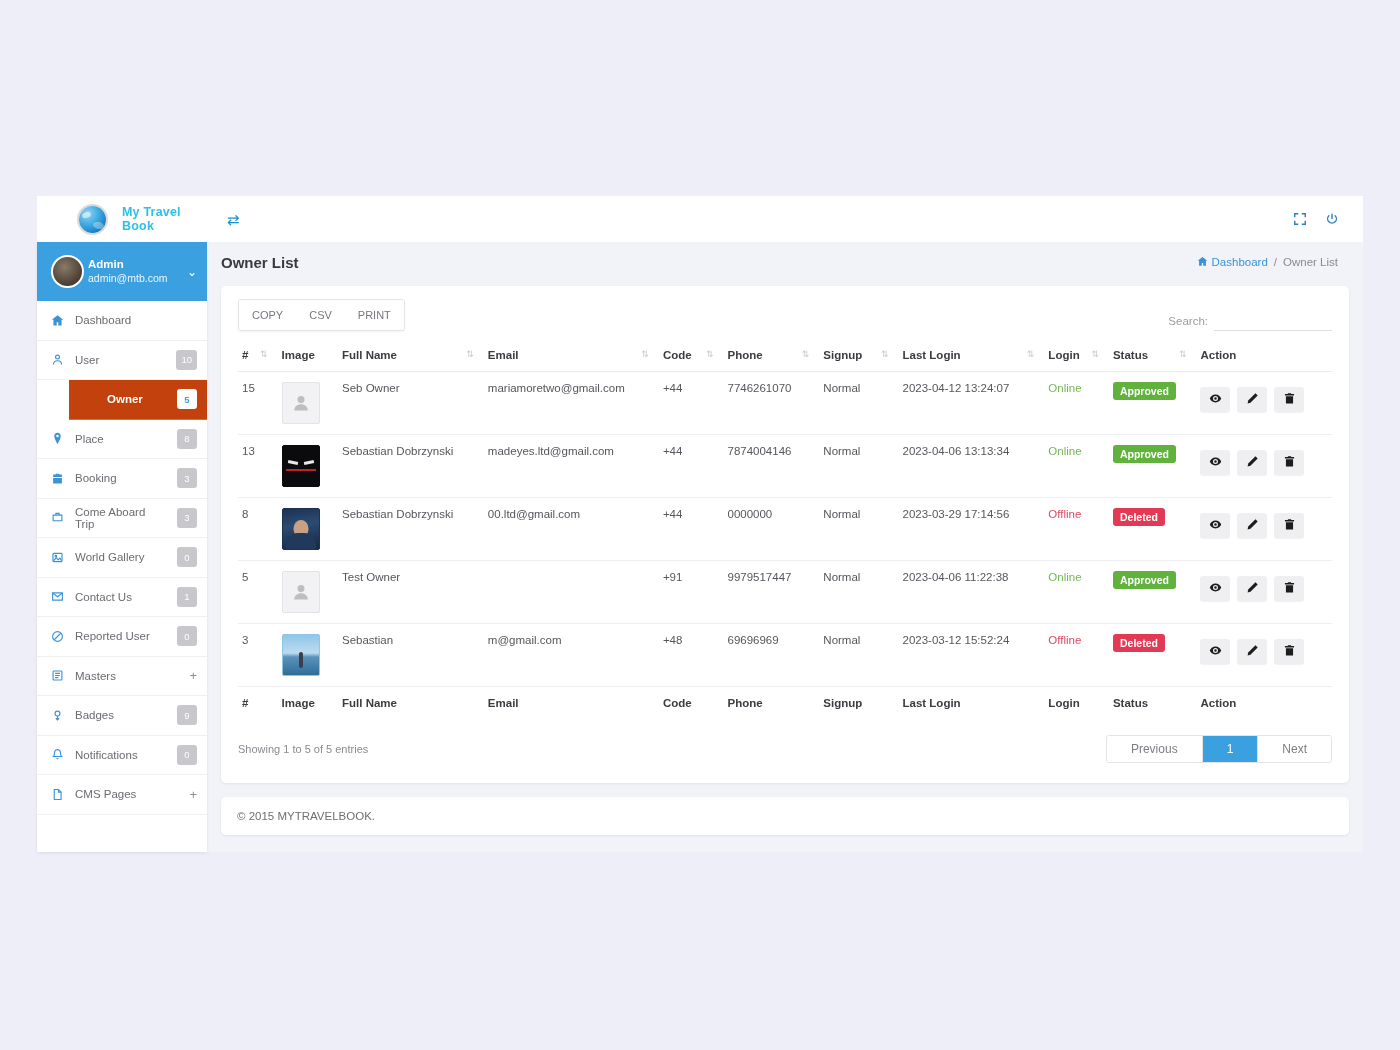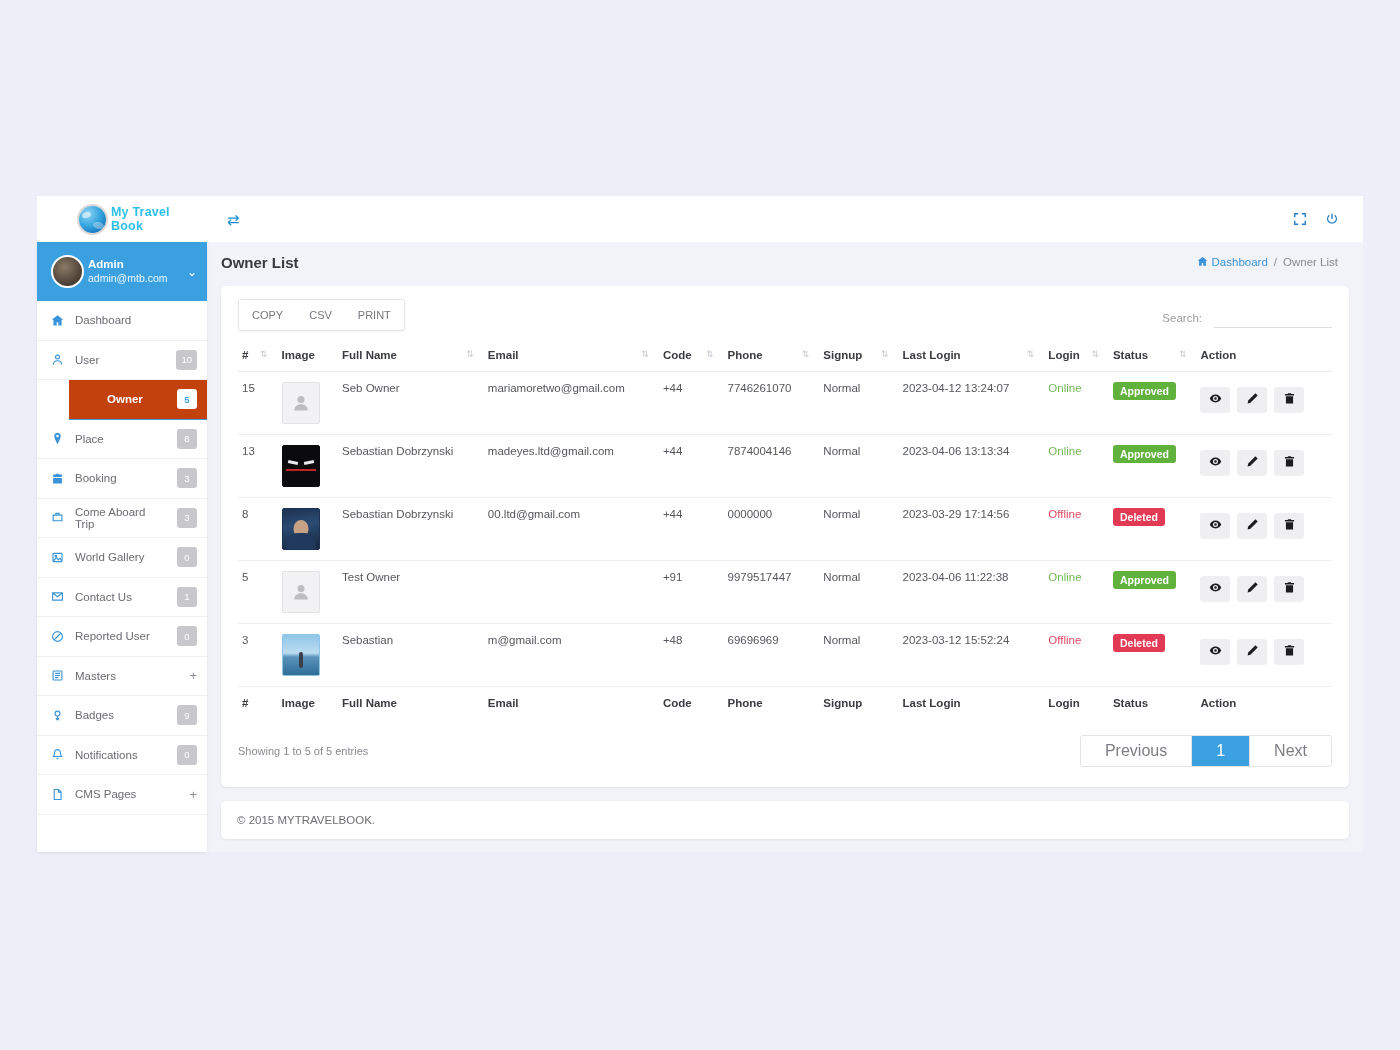--- a/index.html
+++ b/index.html
@@ -23,21 +23,21 @@
     background: #ffffff;
     display: flex;
     align-items: center;
     flex: none;
     position: relative;
   }
   .brand {
     width: 170px;
     display: flex;
     align-items: center;
-    gap: 5px;
+    gap: 16px;
     padding-left: 42px;
     flex: none;
   }
   .globe {
     width: 27px; height: 27px;
     border-radius: 50%;
     background:
       radial-gradient(circle at 32% 28%, #8fd3f4 0%, #3aa8e0 45%, #1b7fc4 75%, #1565a0 100%);
     box-shadow: 0 0 0 2px rgba(180,170,160,.45);
     position: relative;
@@ -179,39 +179,39 @@
 
   .card {
     margin: 4px 14px 0 14px;
     background: #fff;
     border-radius: 5px;
     box-shadow: 0 1px 3px rgba(0,0,0,.07);
     padding: 13px 17px 20px 17px;
     flex: none;
   }
 
-  .table-tools { display: flex; align-items: center; }
+  .table-tools { display: flex; align-items: flex-end; }
   .btn-group {
     display: flex;
     border: 1px solid #e3e3e8;
     border-radius: 3px;
     overflow: hidden;
     background: #fff;
     box-shadow: 0 1px 2px rgba(0,0,0,.05);
   }
   .tool-btn {
     padding: 9px 13px;
     font-size: 11px;
     color: #76767e;
     background: #fff;
     border: none;
     cursor: pointer;
     font-family: inherit;
   }
-  .search-box { margin-left: auto; display: flex; align-items: center; gap: 12px; padding-top: 6px;}
+  .search-box { margin-left: auto; display: flex; align-items: center; gap: 6px; padding-top: 6px;}
   .search-label { font-size: 11.5px; color: #9b9ba2; }
   .search-input {
     border: none;
     border-bottom: 1px solid #dcdce2;
     width: 118px;
     height: 20px;
     outline: none;
     font-family: inherit;
     font-size: 11.5px;
   }
@@ -320,21 +320,21 @@
   .entries-info { font-size: 11px; color: #8a8a90; }
   .pager {
     margin-left: auto;
     display: flex;
     border: 1px solid #e3e3e8;
     border-radius: 3px;
     overflow: hidden;
   }
   .pg {
     padding: 6px 24px;
-    font-size: 16px;
+    font-size: 12px;
     color: #7d7d85;
     background: #fff;
     cursor: pointer;
     border-right: 1px solid #e3e3e8;
   }
   .pg:last-child { border-right: none; }
   .pg.on { background: #3ba0e0; color: #fff; }
 
   .footer-bar {
     margin: 14px 14px 0 14px;

